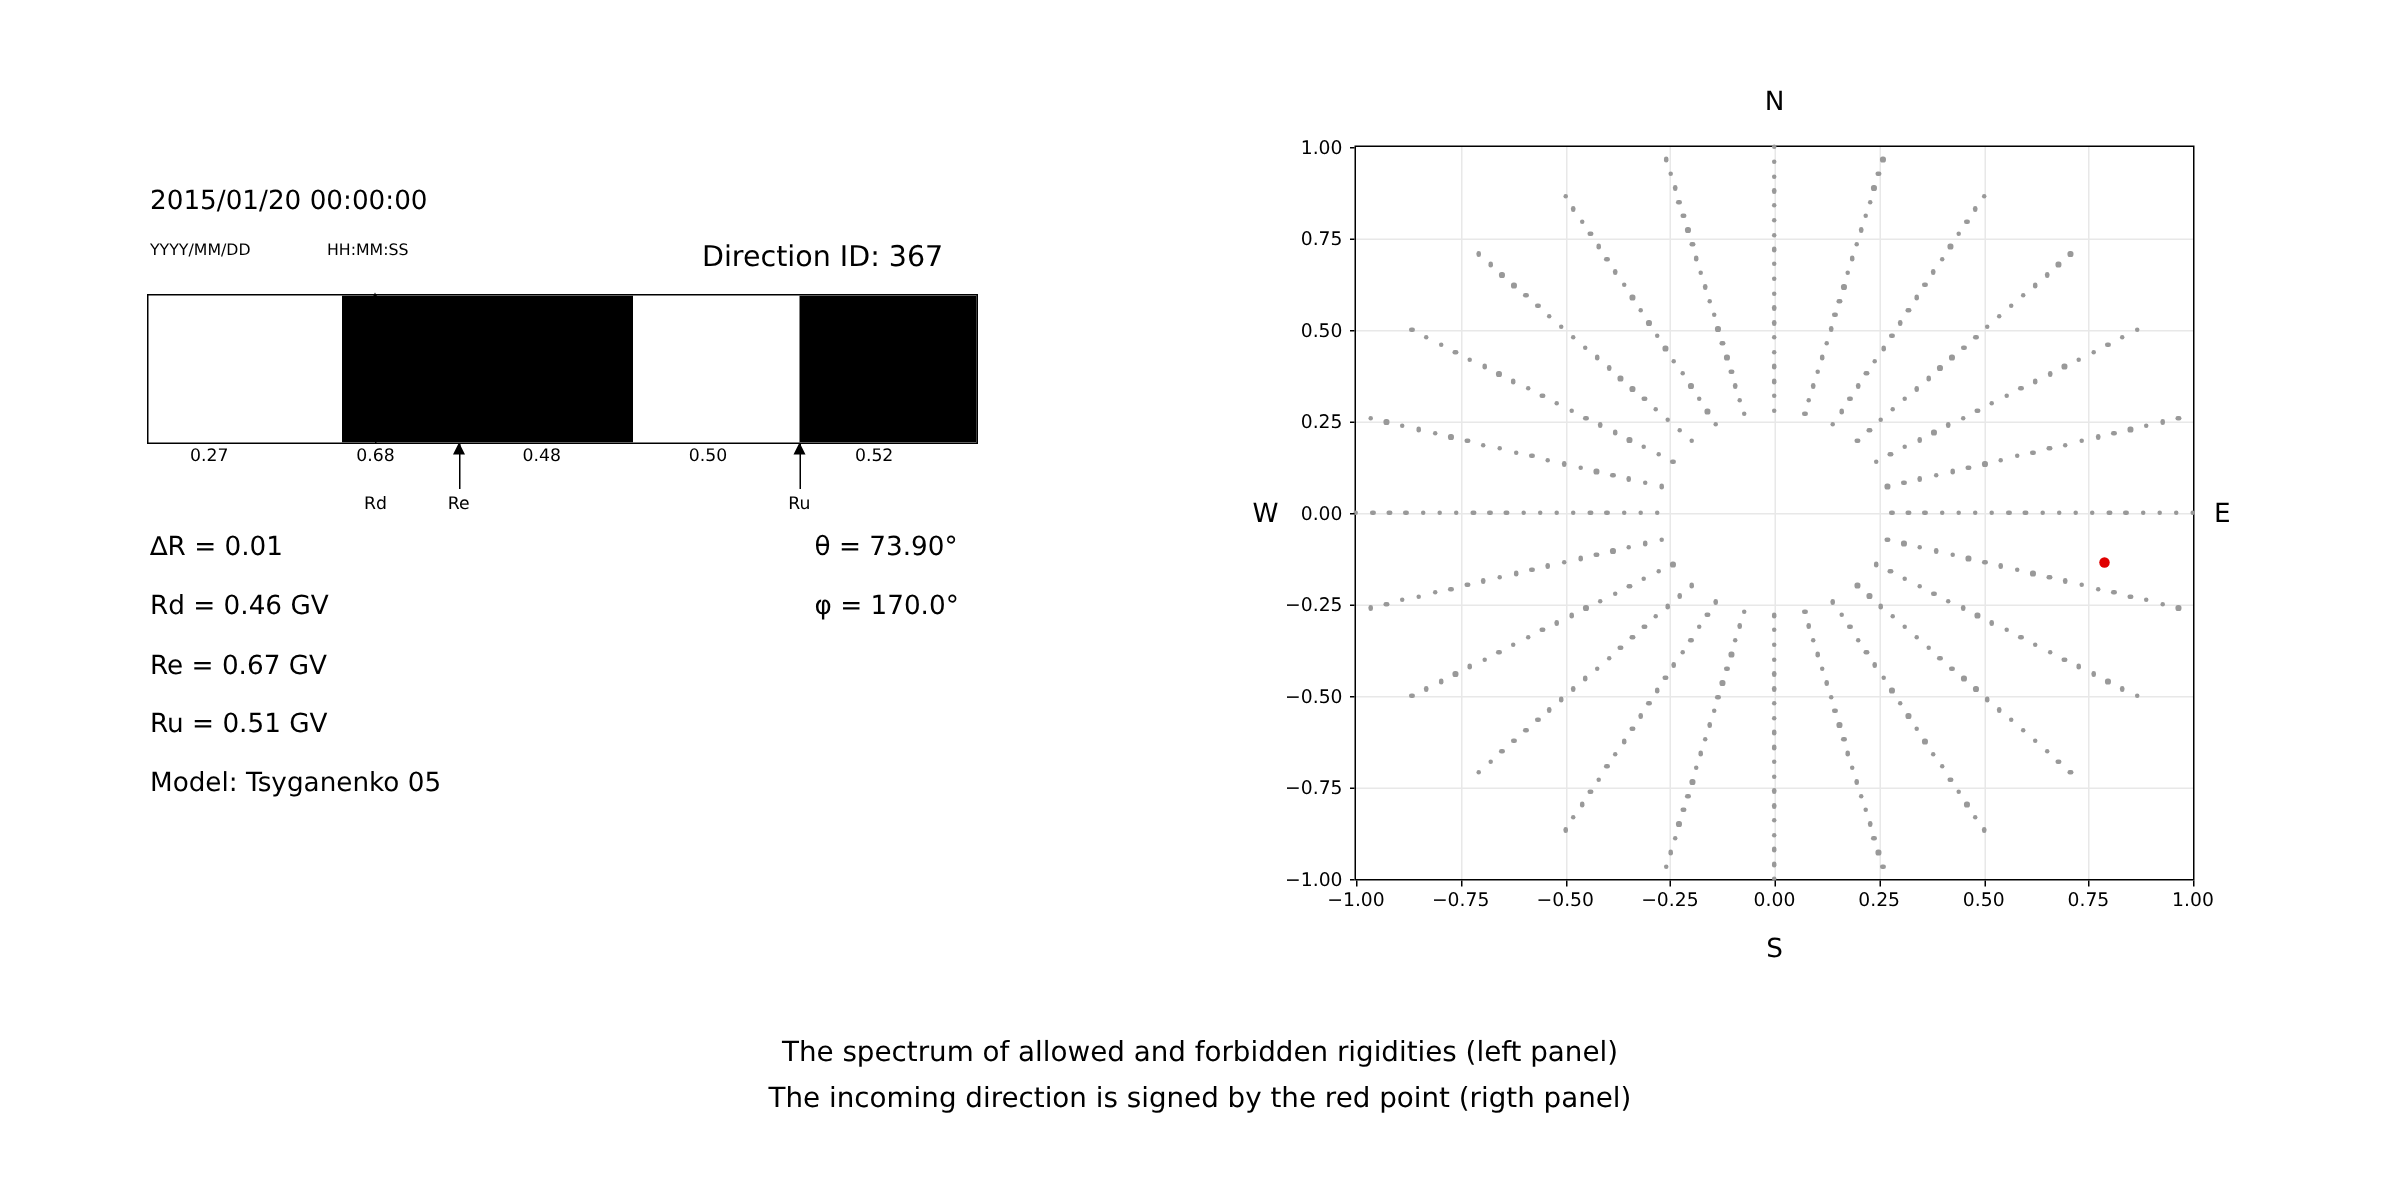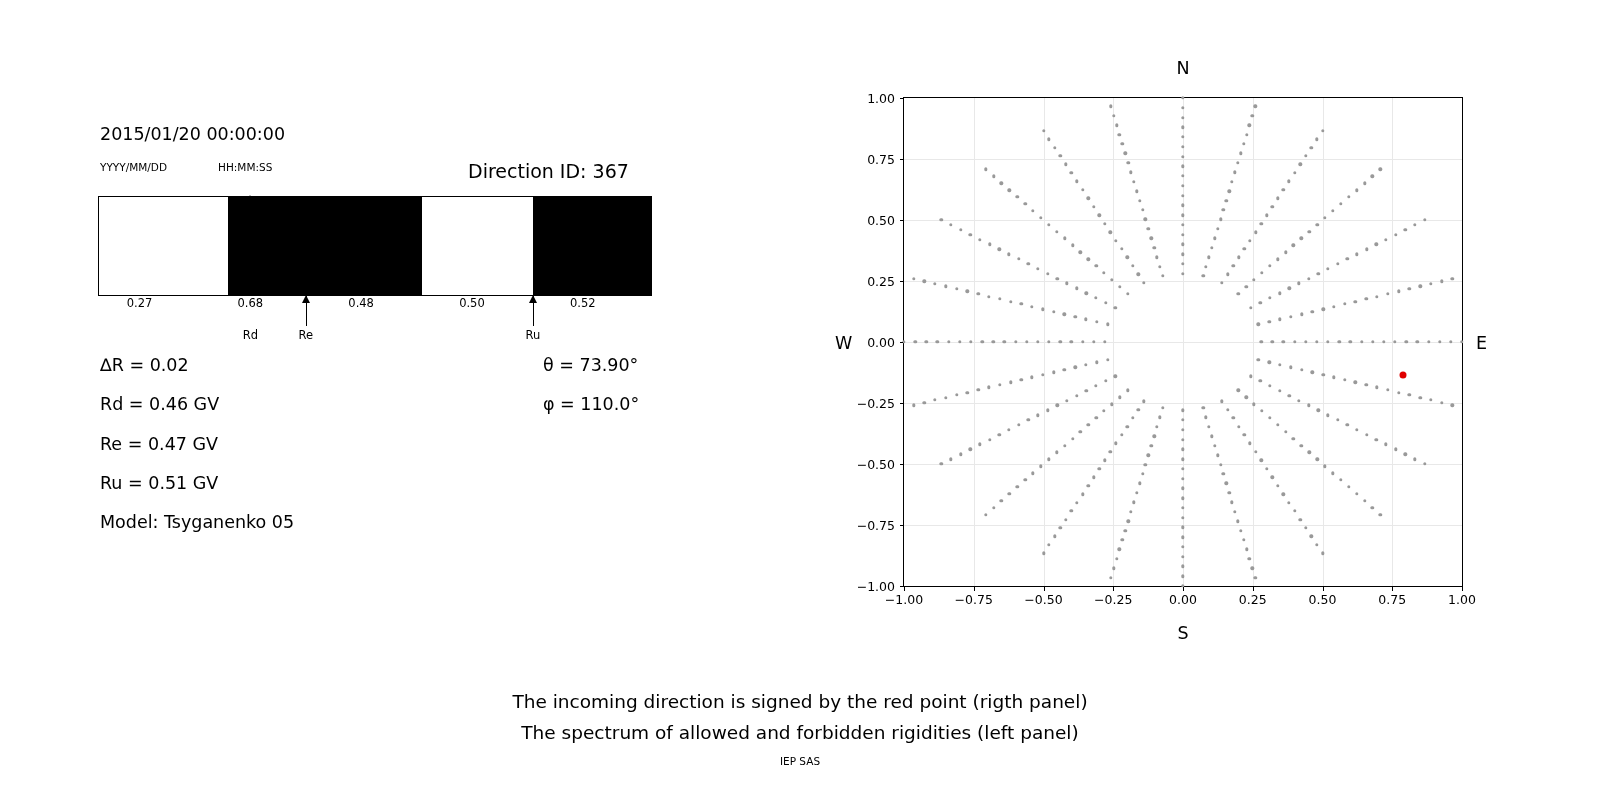--- a/index.html
+++ b/index.html
@@ -285,29 +285,29 @@
           <div class="mlabel">Re</div>
         </div>
         <div class="marker" style="left: 532.89px;">
           <div class="stem"></div>
           <div class="head"></div>
           <div class="mlabel">Ru</div>
         </div>
       </div>
 
     <div id="values-left">
-        <div class="val-left" style="top: 355px;">∆R = 0.02</div>
+        <div class="val-left" style="top: 355px;">∆R = 0.01</div>
         <div class="val-left" style="top: 394px;">Rd = 0.46 GV</div>
-        <div class="val-left" style="top: 434px;">Re = 0.47 GV</div>
+        <div class="val-left" style="top: 434px;">Re = 0.67 GV</div>
         <div class="val-left" style="top: 473px;">Ru = 0.51 GV</div>
         <div class="val-left" style="top: 512px;">Model: Tsyganenko 05</div>
       </div>
     <div id="values-right">
         <div class="val-right" style="top: 355px;">θ = 73.90°</div>
-        <div class="val-right" style="top: 394px;">φ = 110.0°</div>
+        <div class="val-right" style="top: 394px;">φ = 170.0°</div>
       </div>
   </div>
 
   <div class="right-panel">
     <div class="compass n">N</div>
     <div class="compass s">S</div>
     <div class="compass w">W</div>
     <div class="compass e">E</div>
 
     <div class="plot-box" id="plot-box">
@@ -817,18 +817,17 @@
         <div class="ytick" style="top: 220px;">0.50</div>
         <div class="tickmark-y" style="top: 220px;"></div>
         <div class="ytick" style="top: 159px;">0.75</div>
         <div class="tickmark-y" style="top: 159px;"></div>
         <div class="ytick" style="top: 98px;">1.00</div>
         <div class="tickmark-y" style="top: 98px;"></div>
       </div>
   </div>
 
   <div class="caption">
+    <div>The spectrum of allowed and forbidden rigidities (left panel)</div>
     <div>The incoming direction is signed by the red point (rigth panel)</div>
-    <div>The spectrum of allowed and forbidden rigidities (left panel)</div>
   </div>
-  <div class="footer">IEP SAS</div>
 
 </div>
 
 </body></html>

